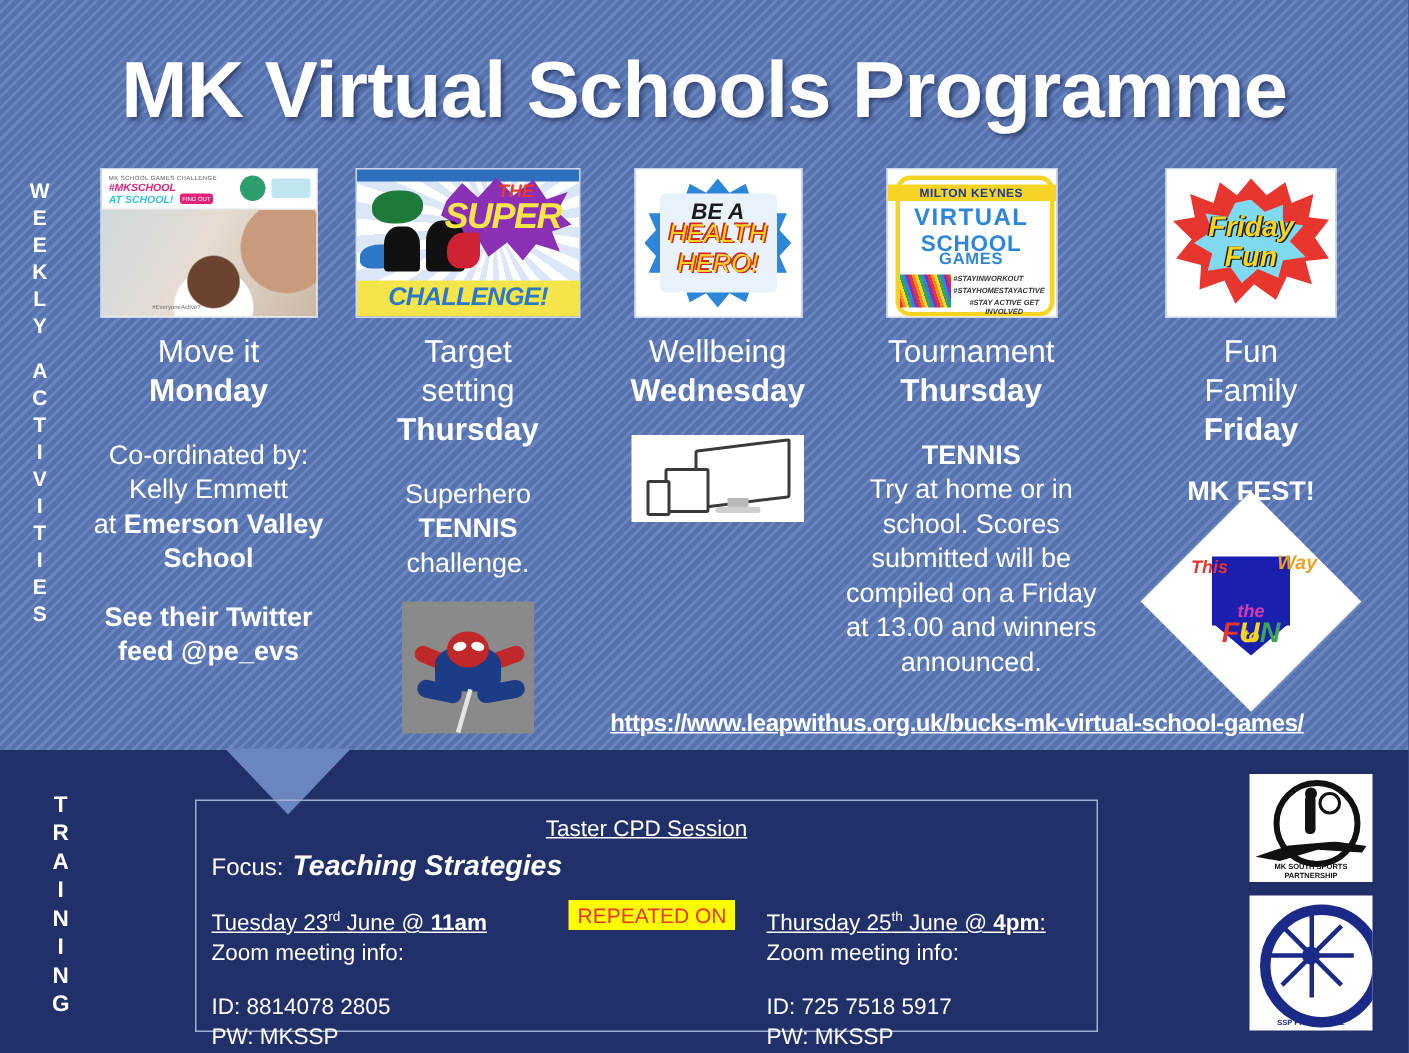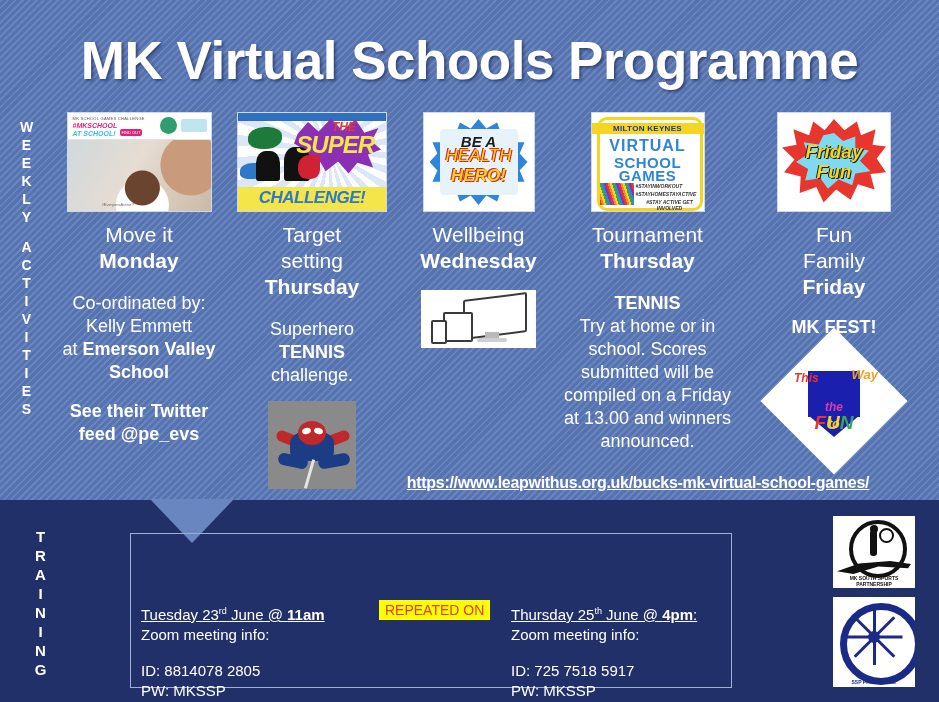--- a/index.html
+++ b/index.html
@@ -103,28 +103,28 @@
   .tn-super .h5{position:absolute;left:60px;top:42px;width:22px;height:24px;background:#cf2233;border-radius:50% 10% 40% 40%;z-index:4;}
 
   .tn-health{width:110px;height:98px;background:#ffffff;}
   .tn-health .star{
     position:absolute;left:6px;top:6px;width:98px;height:86px;background:#2e86d8;
     clip-path:polygon(50% 0%,58% 11%,69% 4%,73% 17%,85% 13%,85% 27%,97% 27%,92% 40%,100% 50%,92% 60%,97% 73%,85% 73%,85% 87%,73% 83%,69% 96%,58% 89%,50% 100%,42% 89%,31% 96%,27% 83%,15% 87%,15% 73%,3% 73%,8% 60%,0% 50%,8% 40%,3% 27%,15% 27%,15% 13%,27% 17%,31% 4%,42% 11%);
   }
   .tn-health .inner{position:absolute;left:16px;top:16px;width:78px;height:66px;background:#e8f2fb;border-radius:4px;}
   .tn-health .t1{position:absolute;left:0;top:20px;width:100%;font-size:15px;font-weight:bold;color:#1b1b1b;font-style:italic;z-index:4;}
   .tn-health .t2{position:absolute;left:0;top:33px;width:100%;text-align:center;font-size:17px;font-weight:normal;color:#f5d423;font-style:italic;z-index:4;text-shadow:1px 1px 0 #d02a22,-1px -1px 0 #d02a22;}
-  .tn-health .t3{position:absolute;left:0;top:53px;width:100%;text-align:center;font-size:17px;font-weight:bold;color:#f5d423;font-style:italic;z-index:4;text-shadow:1px 1px 0 #d02a22,-1px -1px 0 #d02a22;}
+  .tn-health .t3{position:absolute;left:0;top:53px;width:100%;text-align:center;font-size:17px;font-weight:normal;color:#f5d423;font-style:italic;z-index:4;text-shadow:1px 1px 0 #d02a22,-1px -1px 0 #d02a22;}
 
   .tn-vsg{width:112px;height:98px;background:#ffffff;}
   .tn-vsg .ring{position:absolute;left:5px;top:4px;width:100px;height:88px;border:3px solid #f5d423;border-radius:10px;}
   .tn-vsg .mk{position:absolute;left:0;top:10px;width:100%;text-align:center;font-size:8px;font-weight:bold;color:#1438a0;letter-spacing:.3px;background:#f5d423;padding:1px 0;}
   .tn-vsg .v1{position:absolute;left:0;top:24px;width:100%;text-align:center;font-size:16px;font-weight:bold;color:#2e86d8;letter-spacing:1px;}
   .tn-vsg .v2{position:absolute;left:0;top:41px;width:100%;text-align:center;font-size:15px;font-weight:bold;color:#2e86d8;letter-spacing:.5px;}
-  .tn-vsg .v3{position:absolute;left:0;top:54px;width:100%;text-align:center;font-size:15px;font-weight:bold;color:#2e86d8;letter-spacing:.5px;}
+  .tn-vsg .v3{position:absolute;left:0;top:54px;width:100%;text-align:center;font-size:11px;font-weight:bold;color:#2e86d8;letter-spacing:.5px;}
   .tn-vsg .tails{position:absolute;left:8px;top:70px;width:34px;height:22px;
     background:repeating-linear-gradient(72deg,#e8352e 0 2px,#f08a2a 2px 4px,#f5d423 4px 6px,#3aa655 6px 8px,#2e86d8 8px 10px,#8b2fb4 10px 12px);}
   .tn-vsg .hash{position:absolute;left:44px;font-size:5px;color:#333;font-style:italic;font-weight:bold;}
   .tn-vsg .hash.a{top:70px;} .tn-vsg .hash.b{top:78px;} .tn-vsg .hash.c{top:86px;}
 
   .tn-friday{width:112px;height:98px;background:#ffffff;}
   .tn-friday .burst1{position:absolute;left:4px;top:6px;width:104px;height:86px;background:#e8352e;
     clip-path:polygon(50% 0%,60% 13%,72% 3%,76% 19%,90% 12%,87% 30%,100% 32%,91% 46%,100% 62%,85% 64%,89% 82%,73% 76%,66% 94%,52% 82%,40% 97%,33% 79%,17% 86%,18% 67%,2% 62%,12% 47%,0% 33%,14% 30%,11% 12%,26% 19%,30% 3%,41% 13%);}
   .tn-friday .burst2{position:absolute;left:18px;top:20px;width:76px;height:58px;background:#7fd9ef;
     clip-path:polygon(50% 0%,62% 14%,78% 6%,78% 26%,96% 30%,84% 48%,98% 66%,78% 70%,74% 90%,56% 80%,42% 96%,32% 78%,12% 82%,16% 62%,0% 50%,16% 36%,10% 16%,30% 20%,36% 4%);}
@@ -384,20 +384,24 @@
       <div class="the">the</div>
       <div class="fun">
         <span class="a">F</span><span class="b">U</span><span class="c">N</span>
       </div>
     </div>
   </div>
 
   <a class="url" href="#">https://www.leapwithus.org.uk/bucks-mk-virtual-school-games/</a>
 
   <div class="cpd-box">
+    <div class="cpd-head">Taster CPD Session</div>
+    <div class="cpd-focus">
+      <span class="f-label">Focus:</span><span class="f-val">Teaching Strategies</span>
+    </div>
 
     <div class="cpd-col left">
       <div class="cpd-date">
         <span>Tuesday  23</span><sup>rd</sup><span> June @ </span><b>11am</b>
       </div>
       <div class="cpd-zoom">Zoom meeting info:</div>
       <div class="cpd-id">ID:  8814078 2805</div>
       <div>PW: MKSSP</div>
     </div>
 

